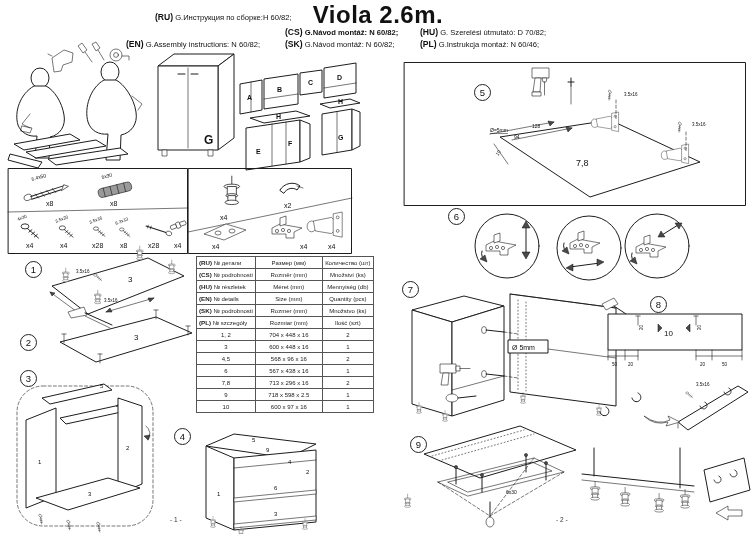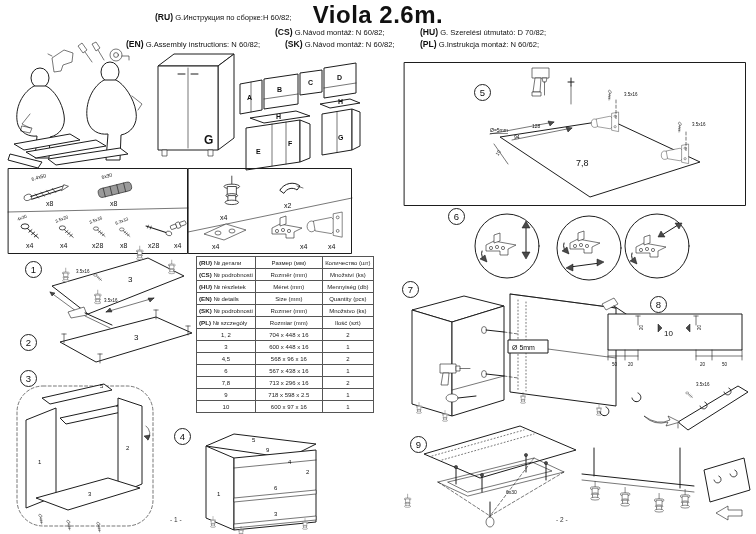--- a/index.html
+++ b/index.html
@@ -90,30 +90,30 @@
       </g>
       <g id="clipsym">
         <path class="o" d="M0,0 a4.5,4.5 0 1 0 6,-5"></path>
       </g>
     </defs>
   </svg>
 
   <div class="title">Viola 2.6m.</div>
   <div class="lang" style="left:115px;top:12px;padding-left:40px;">
     <b>(RU)</b><span>G.Инструкция по сборке:H 60/82;</span></div>
-  <div class="lang" style="left:275px;top:27px;">
+  <div class="lang" style="left:285px;top:27px;font-weight:bold;">
     <b>(CS)</b><span>G.Návod montáž: N 60/82;</span></div>
   <div class="lang" style="left:420px;top:27px;">
     <b>(HU)</b><span>G. Szerelési útmutató: D 70/82;</span></div>
   <div class="lang" style="left:115px;top:39px;padding-left:11px;">
     <b>(EN)</b><span>G.Assembly instructions: N 60/82;</span></div>
   <div class="lang" style="left:285px;top:39px;">
     <b>(SK)</b><span>G.Návod montáž: N 60/82;</span></div>
   <div class="lang" style="left:420px;top:39px;">
-    <b>(PL)</b><span>G.Instrukcja montaż: N 60/62;</span></div>
+    <b>(PL)</b><span>G.Instrukcja montaż: N 60/46;</span></div>
 
   <svg class="abs" style="left:8px;top:22px;" width="232" height="148" viewBox="0 0 232 148">
     <g>
       <path class="fwt" d="M44,36 l12,-8 9,3 -1,9 -9,3 -2,6 -7,1 z"></path>
       <line class="o th" x1="40" y1="32" x2="44" y2="34"></line>
     </g>
     <g>
       <path class="fwt" d="M70,24 l4,-3 5,7 -4,3 z"></path>
         <line class="o th" x1="77" y1="30" x2="84" y2="40"></line>
     </g>

